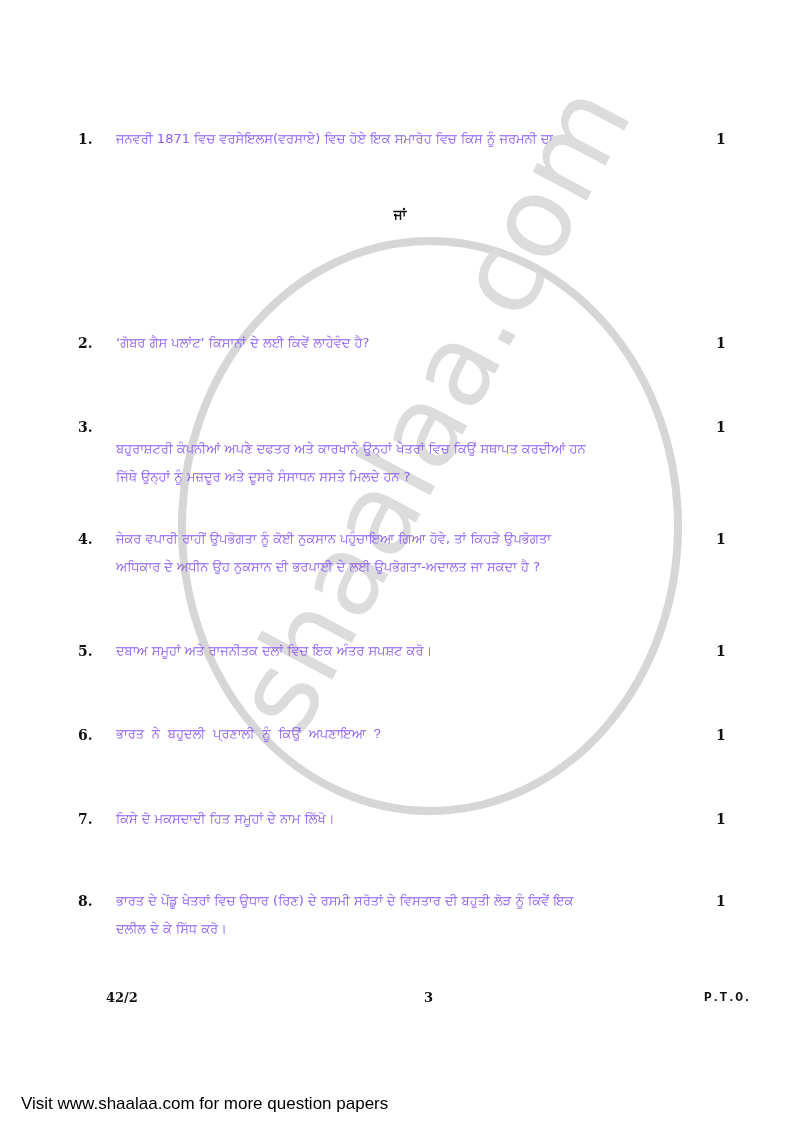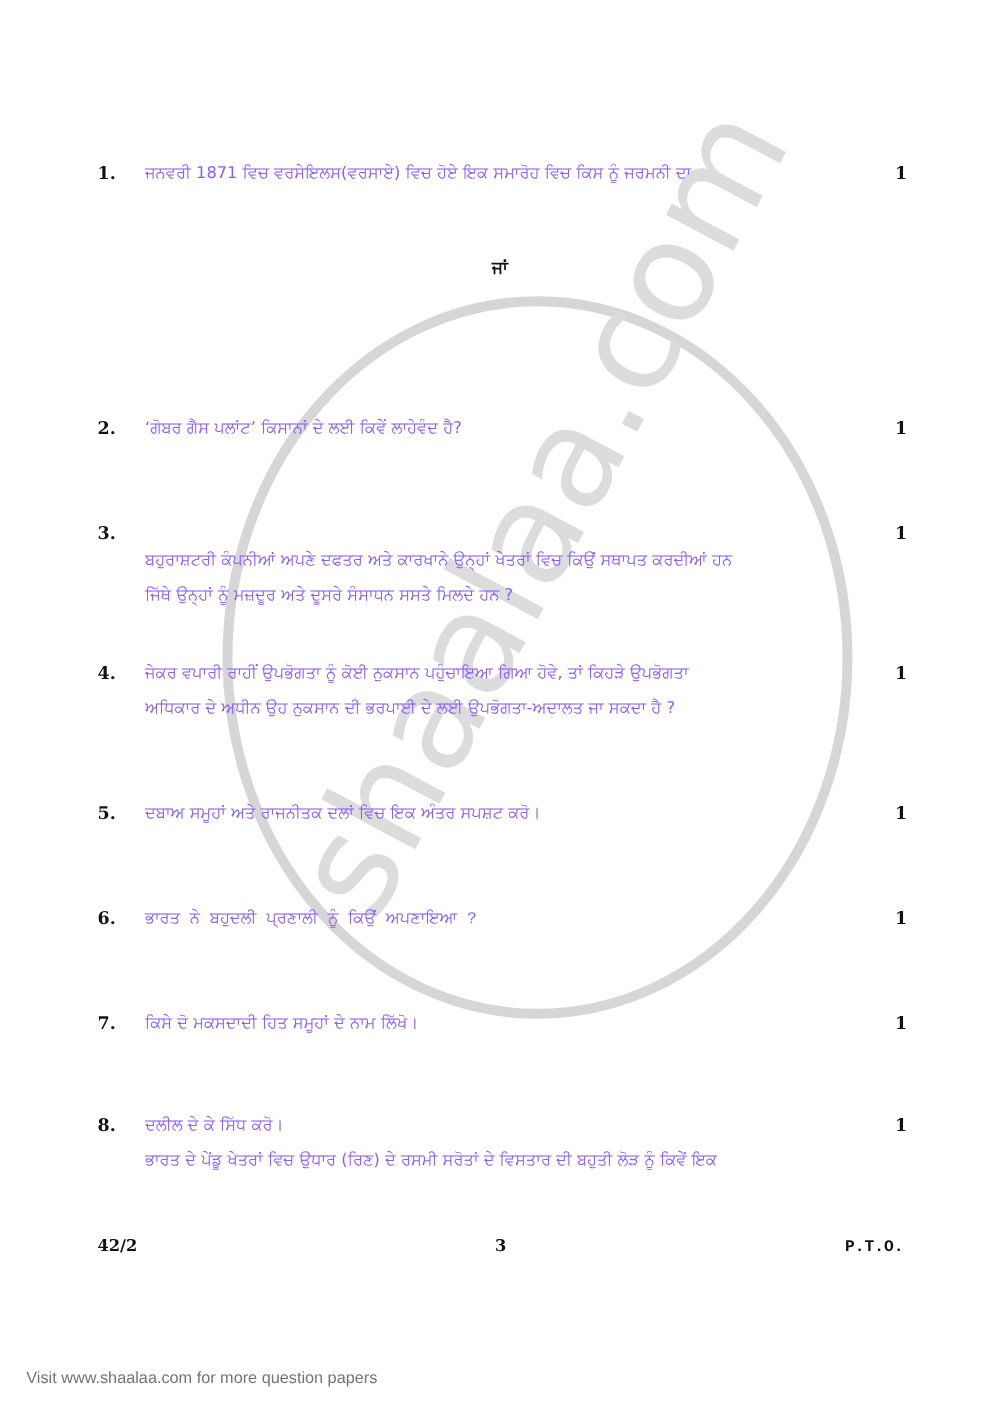--- a/index.html
+++ b/index.html
@@ -81,28 +81,29 @@
       color: #222;
       white-space: nowrap;
     }
     .footer {
       position: absolute;
       top: 990px;
       font-family: "DejaVu Serif", serif;
       font-weight: bold;
       font-size: 13px;
       color: #111;
+      margin-left: 28px;
     }
     .visit {
       position: absolute;
       left: 21px;
       top: 1094px;
       font-family: "Liberation Sans", sans-serif;
-      font-size: 13px;
-      color: #737373;
+      font-size: 17px;
+      color: #000000;
     }
   </style>
 </head>
 <body>
 
 <svg class="watermark" width="800" height="1132" viewBox="0 0 800 1132">
   <ellipse cx="430" cy="526" rx="248" ry="285" fill="none" stroke="#d6d6d6" stroke-width="8"></ellipse>
   <text x="0" y="0" font-family="DejaVu Sans, sans-serif" font-size="112" fill="#dcdcdc" transform="translate(300,740) rotate(-62)">shaalaa.com</text>
 </svg>
 
@@ -165,22 +166,22 @@
     <span class="q-num">7.</span>
     <div class="q-text" style="top:-6px;">
       <span class="line">ਕਿਸੇ ਦੋ ਮਕਸਦਾਦੀ ਹਿਤ ਸਮੂਹਾਂ ਦੇ ਨਾਮ ਲਿੱਖੋ।</span>
     </div>
     <span class="q-marks">1</span>
   </div>
 
   <div class="q" style="top:893px;">
     <span class="q-num">8.</span>
     <div class="q-text" style="top:-6px;">
+      <span class="line">ਭਾਰਤ ਦੇ ਪੇਂਡੂ ਖੇਤਰਾਂ ਵਿਚ ਉਧਾਰ (ਰਿਣ) ਦੇ ਰਸਮੀ ਸਰੋਤਾਂ ਦੇ ਵਿਸਤਾਰ ਦੀ ਬਹੁਤੀ ਲੋੜ ਨੂੰ ਕਿਵੇਂ ਇਕ</span>
       <span class="line">ਦਲੀਲ ਦੇ ਕੇ ਸਿੱਧ ਕਰੋ।</span>
-      <span class="line">ਭਾਰਤ ਦੇ ਪੇਂਡੂ ਖੇਤਰਾਂ ਵਿਚ ਉਧਾਰ (ਰਿਣ) ਦੇ ਰਸਮੀ ਸਰੋਤਾਂ ਦੇ ਵਿਸਤਾਰ ਦੀ ਬਹੁਤੀ ਲੋੜ ਨੂੰ ਕਿਵੇਂ ਇਕ</span>
     </div>
     <span class="q-marks">1</span>
   </div>
 
   <div class="footer" style="left:78px;">42/2</div>
   <div class="footer" style="left:396px;">3</div>
   <div class="footer" style="left:676px;font-family:Liberation Mono, monospace;">P.T.O.</div>
 
   <div class="visit">Visit www.shaalaa.com for more question papers</div>
 </div>

